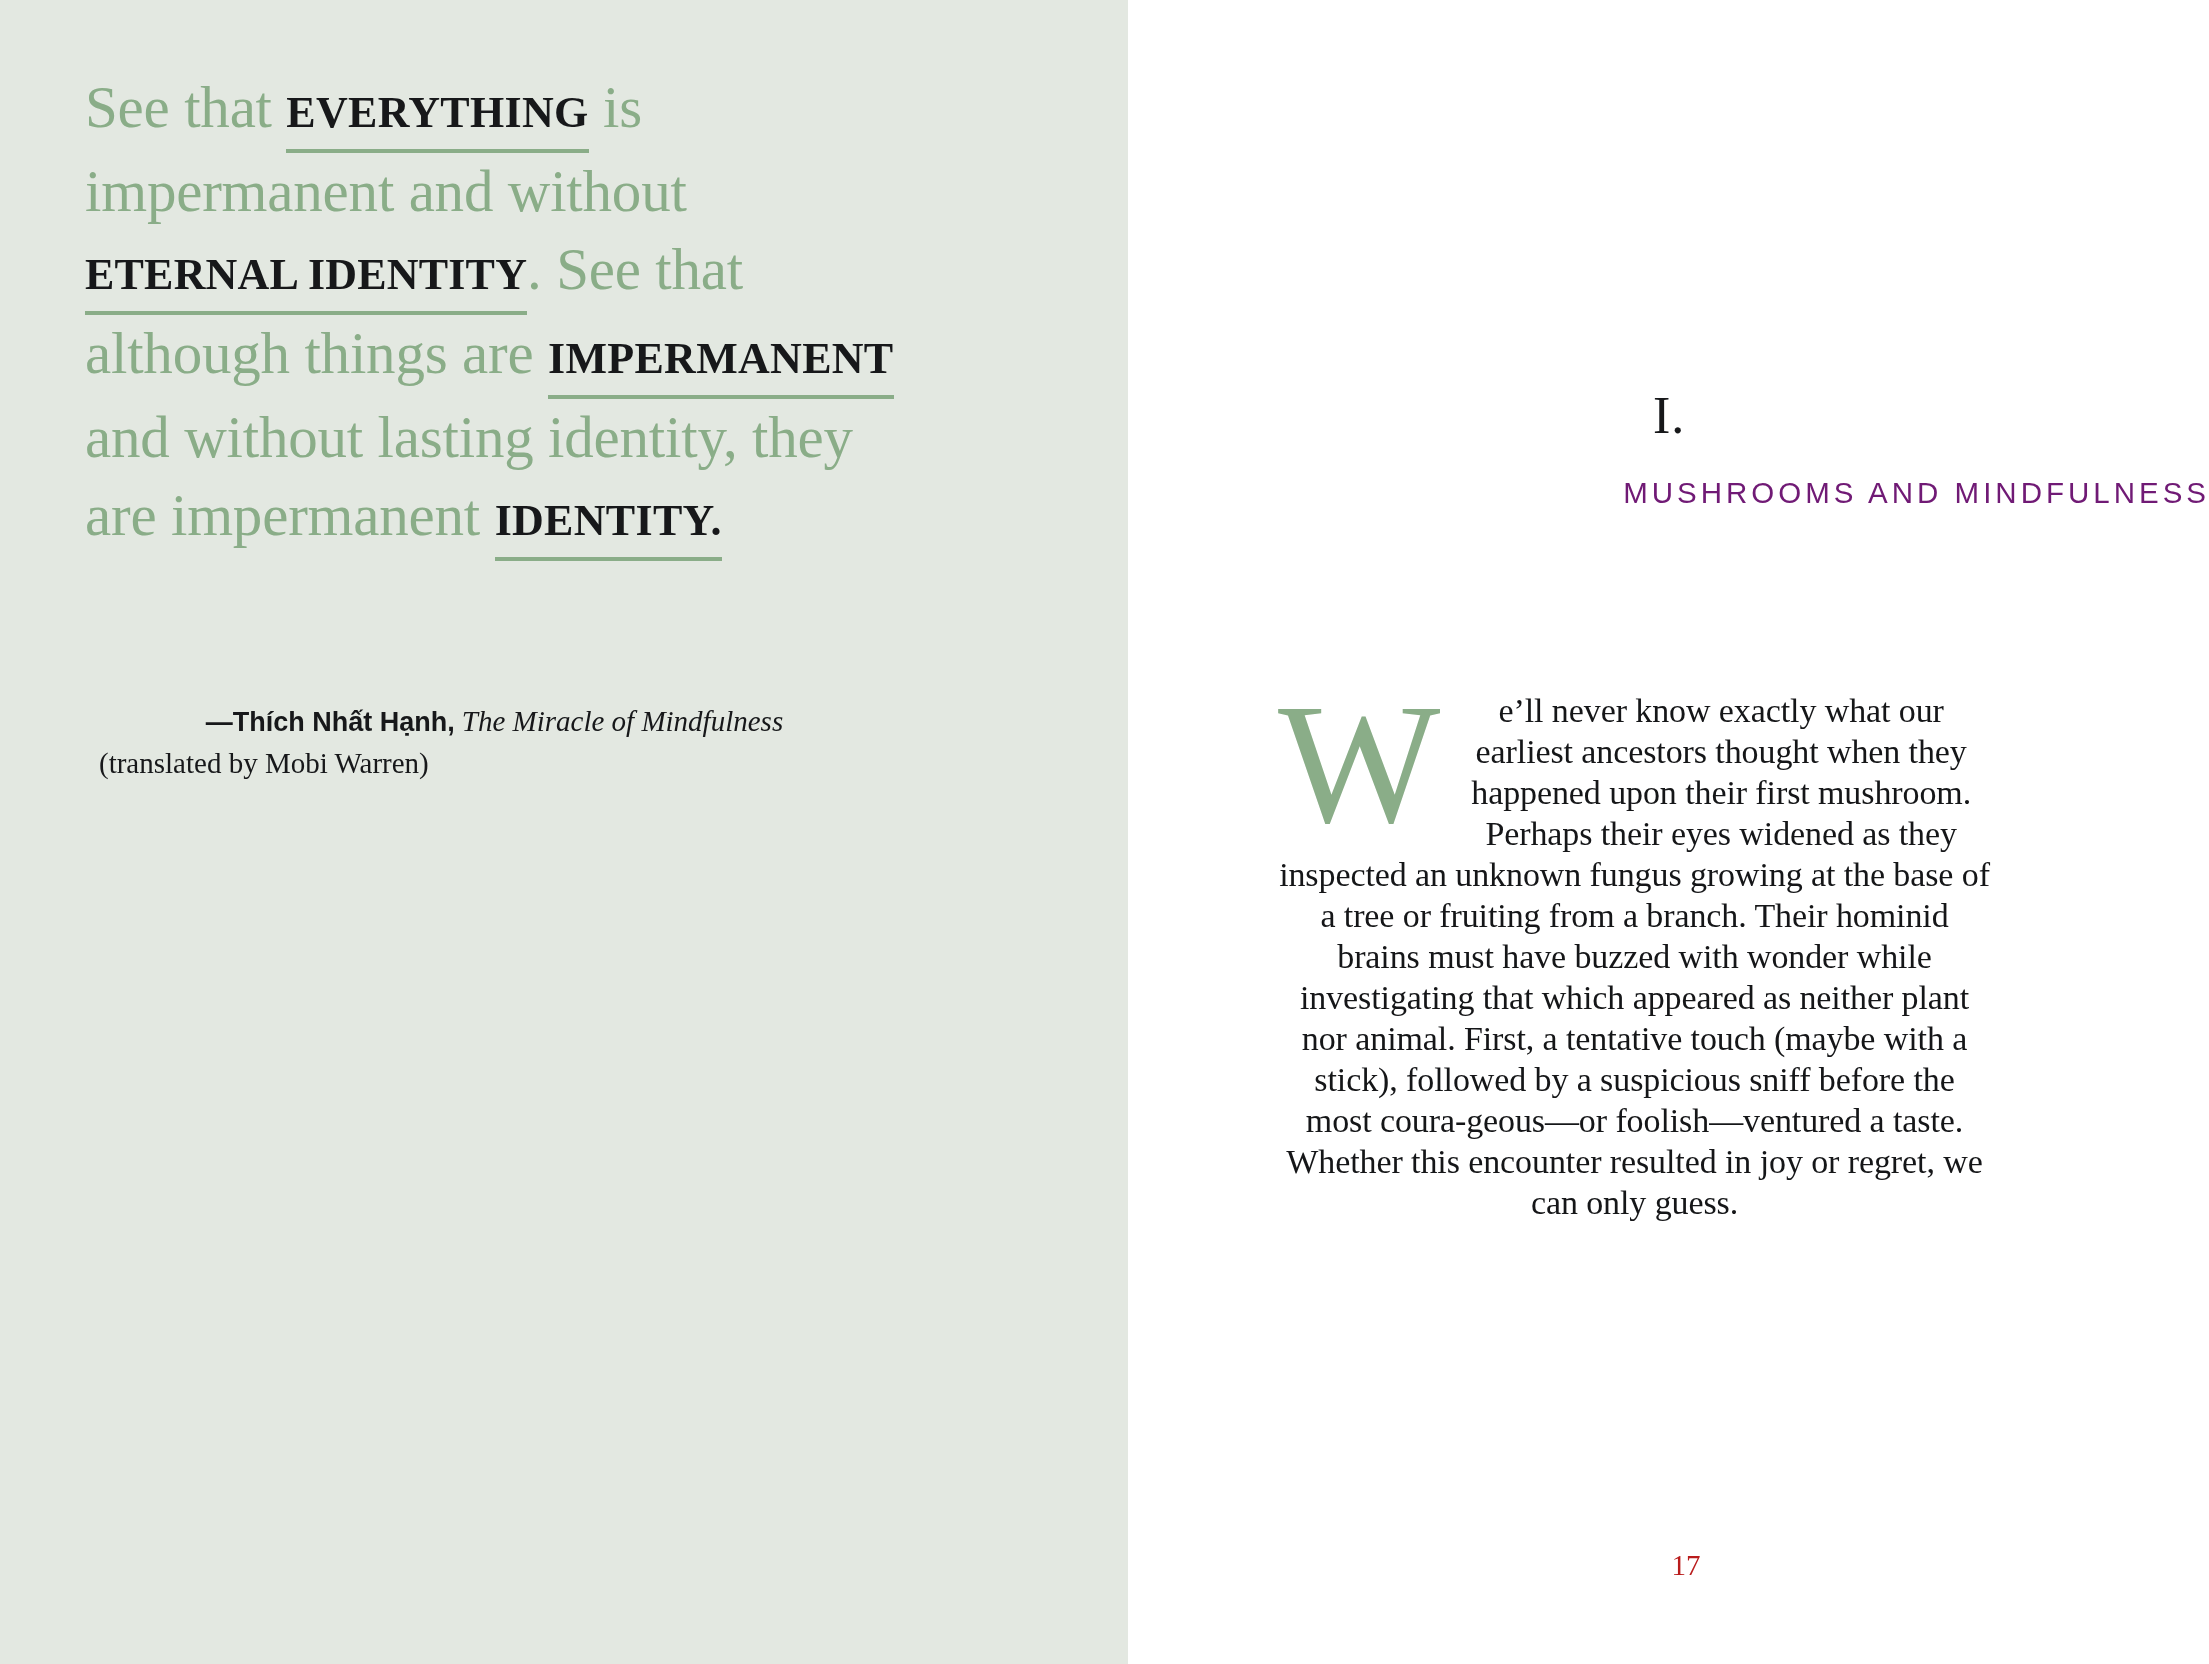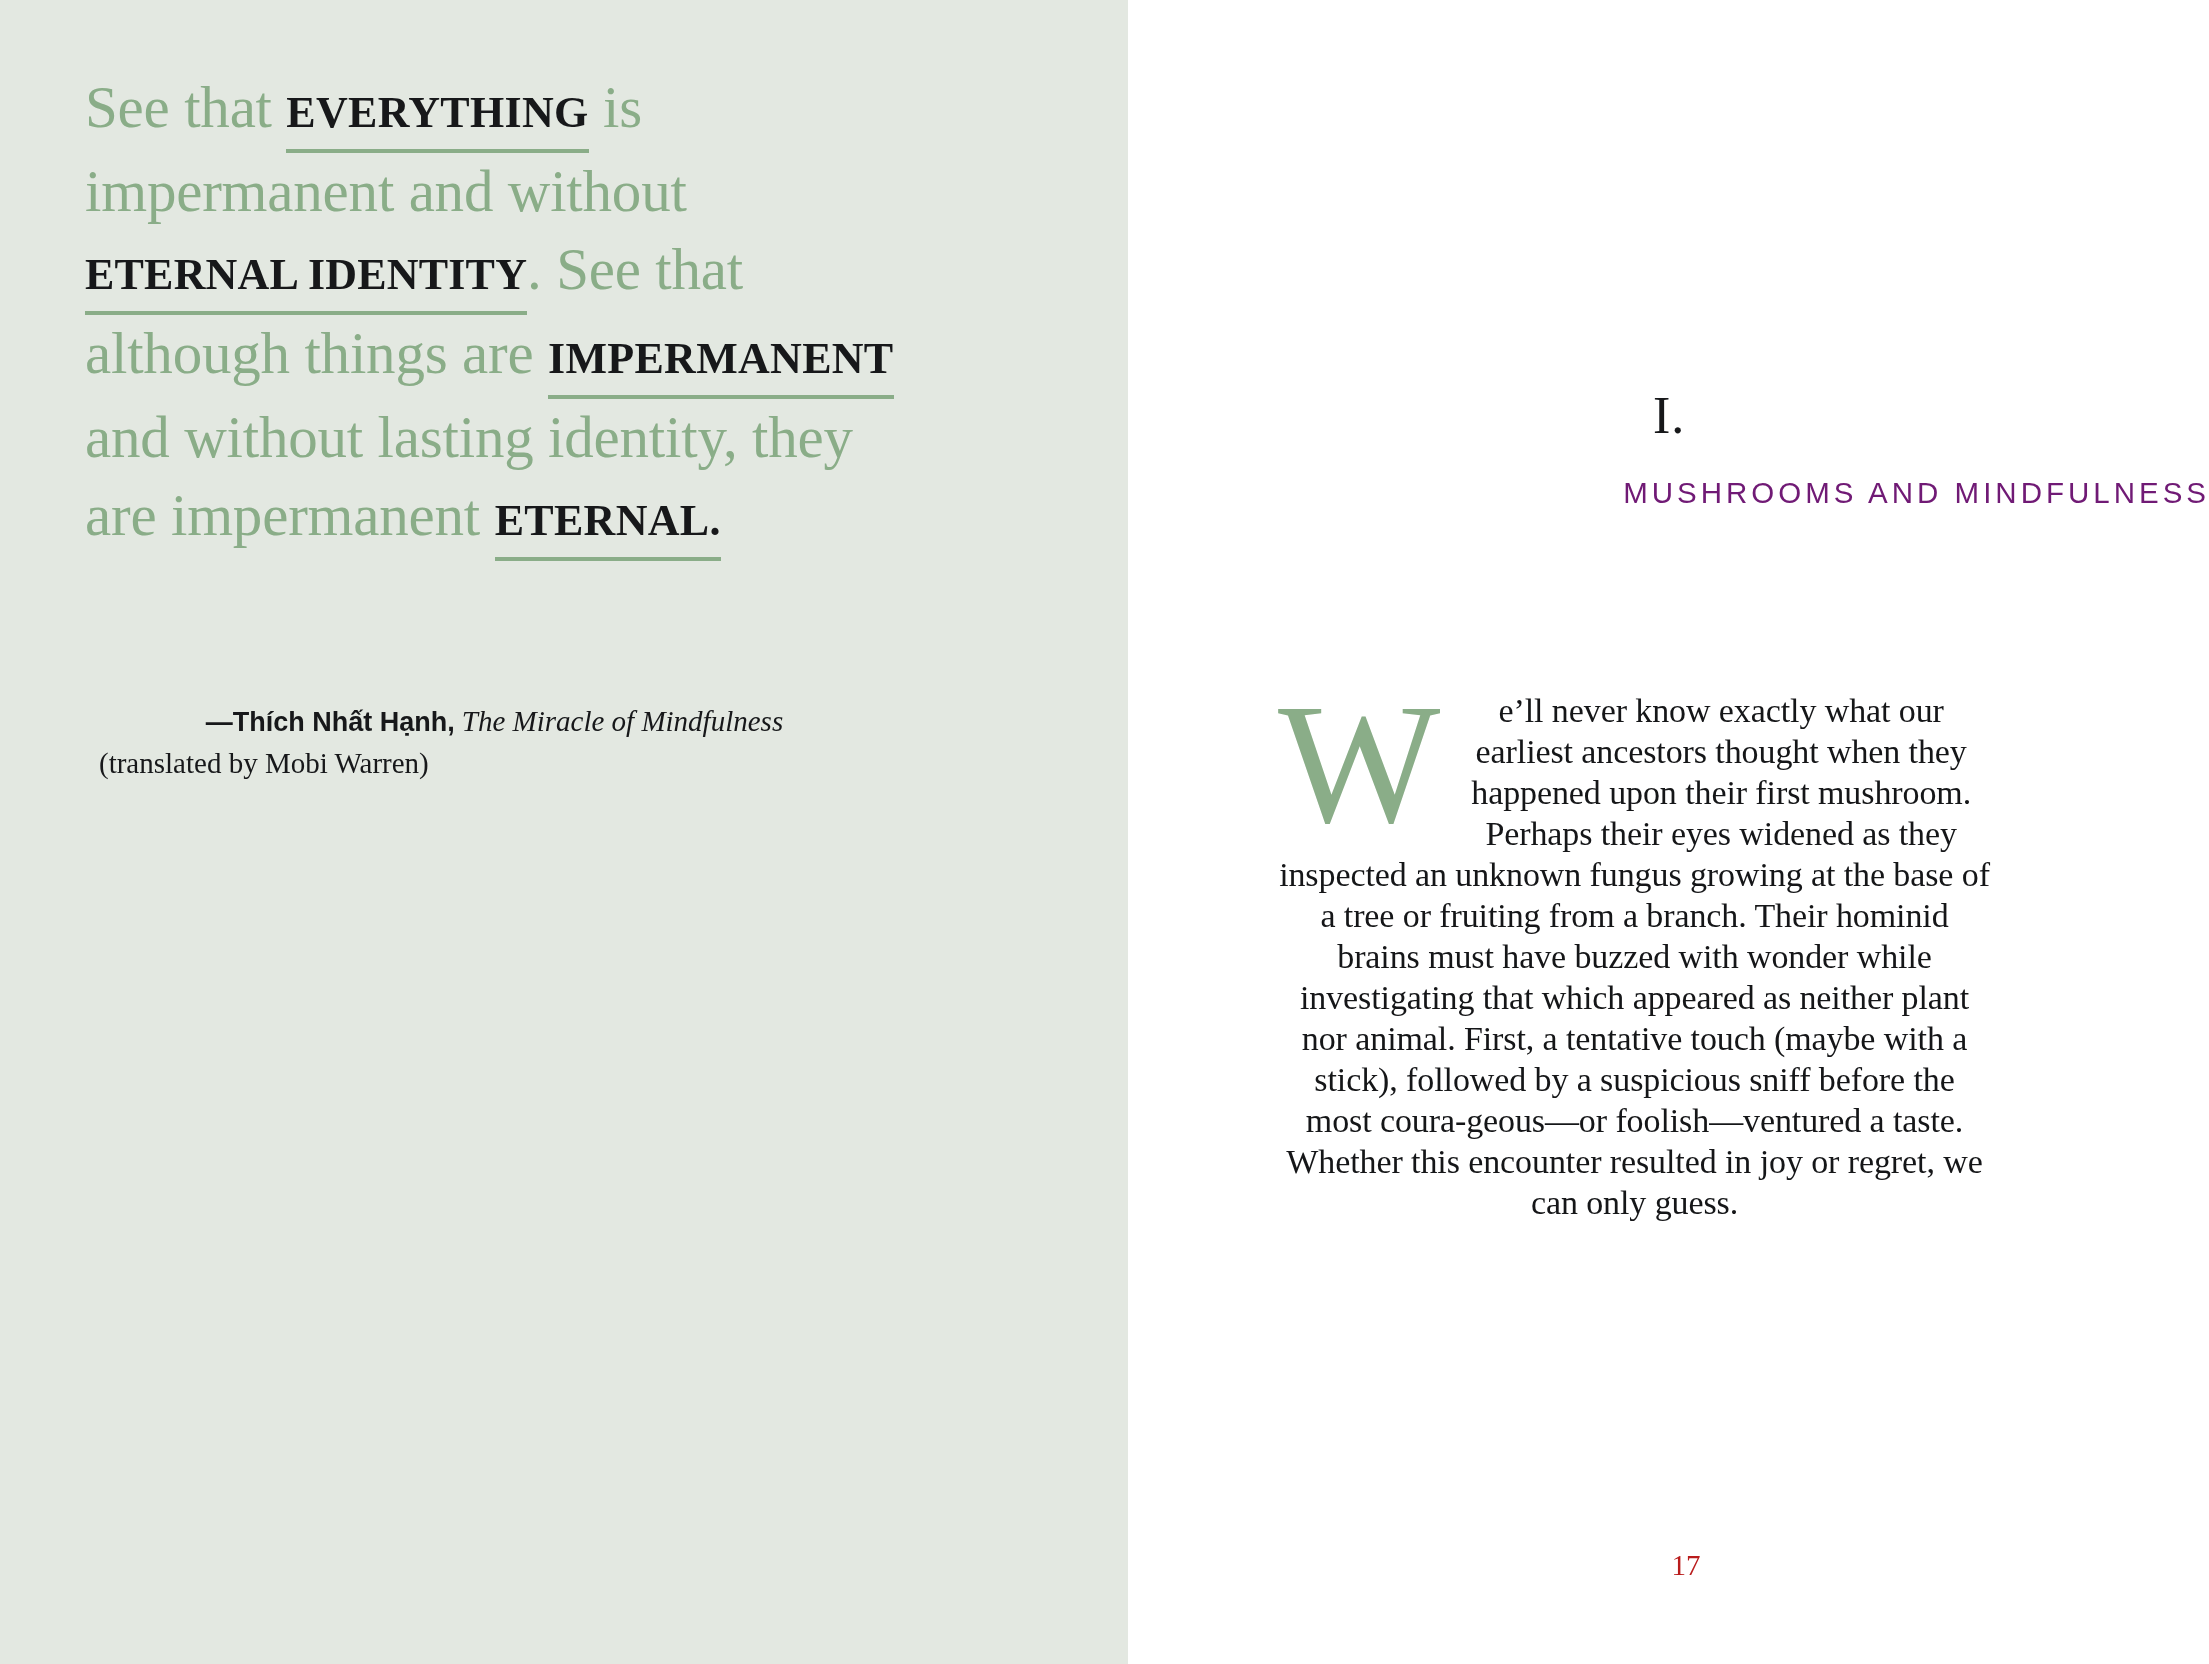--- a/index.html
+++ b/index.html
@@ -161,21 +161,21 @@
 
   <div class="page-left">
 
     <div class="quote-block">
       <div class="quote"><span>See that </span><span class="emph">EVERYTHING</span><span> is</span>
         <span>impermanent and without</span>
         <span class="emph emph-tight">ETERNAL IDENTITY</span><span>. See that</span>
         <span>although things are</span>
         <span class="emph">IMPERMANENT</span><span> and without</span>
         <span>lasting identity, they are</span>
-        <span>impermanent </span><span class="emph">ETERNAL.</span></div>
+        <span>impermanent </span><span class="emph">IDENTITY.</span></div>
     </div>
 
     <div class="attribution">
       <div class="attr-line1"><span class="attr-author">—Thích Nhất Hạnh,</span>
         <span class="attr-title">The Miracle of Mindfulness</span></div>
       <div class="attr-line2">(translated by Mobi Warren)</div>
     </div>
 
   </div>
 

